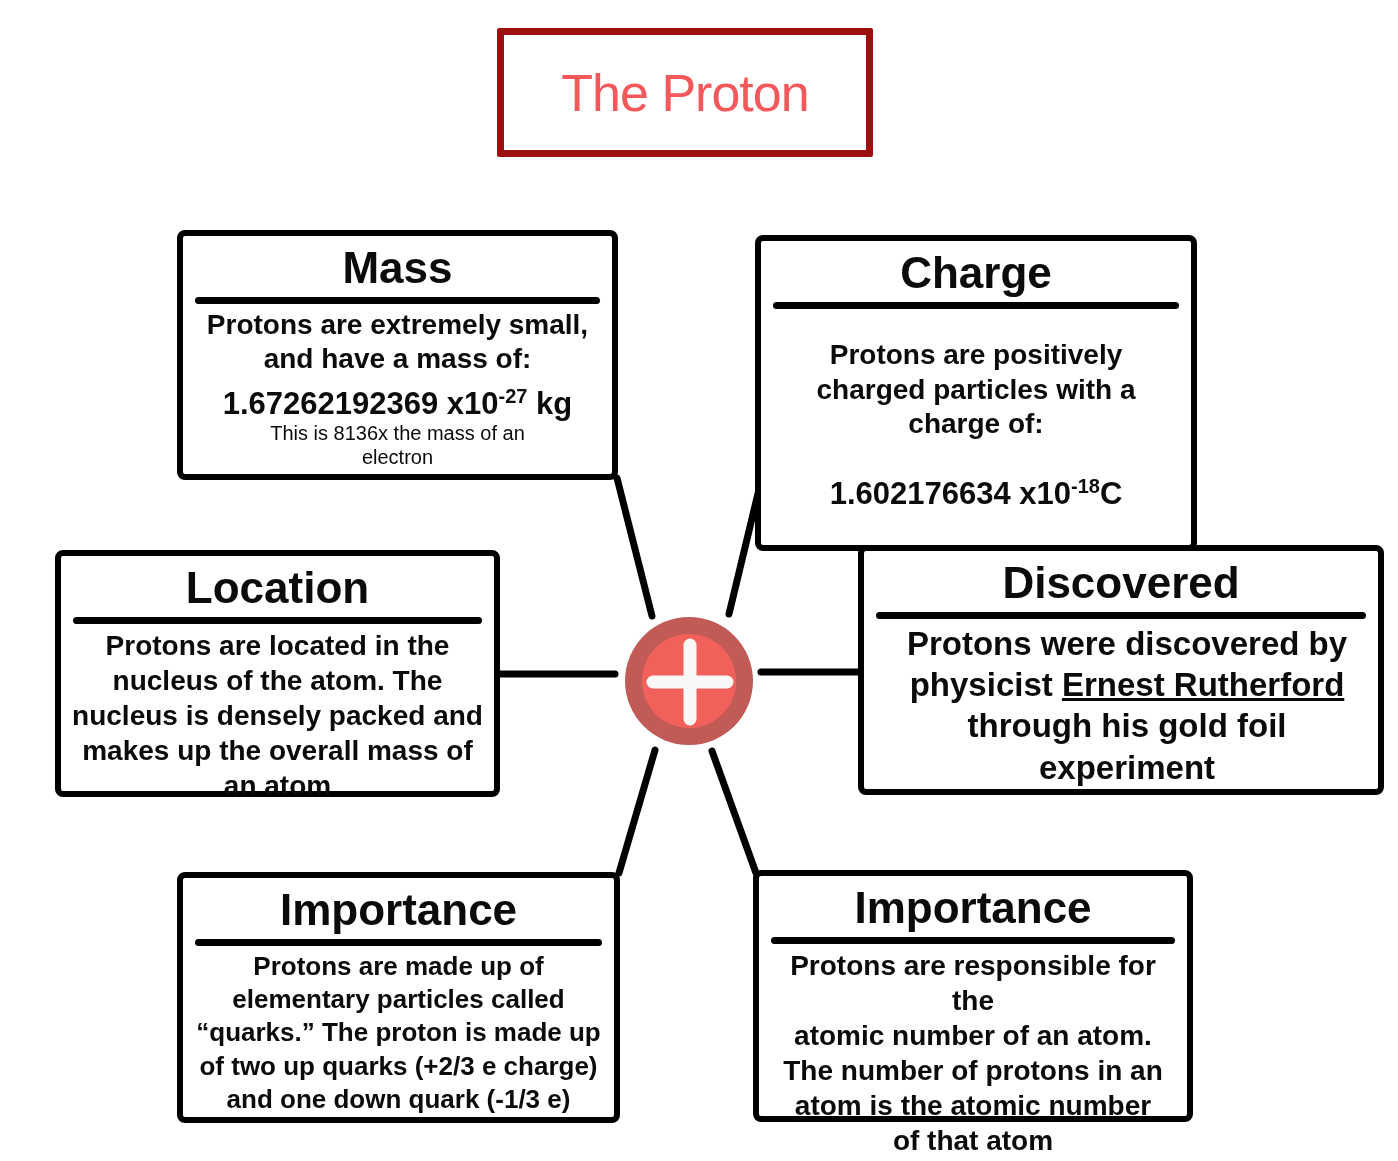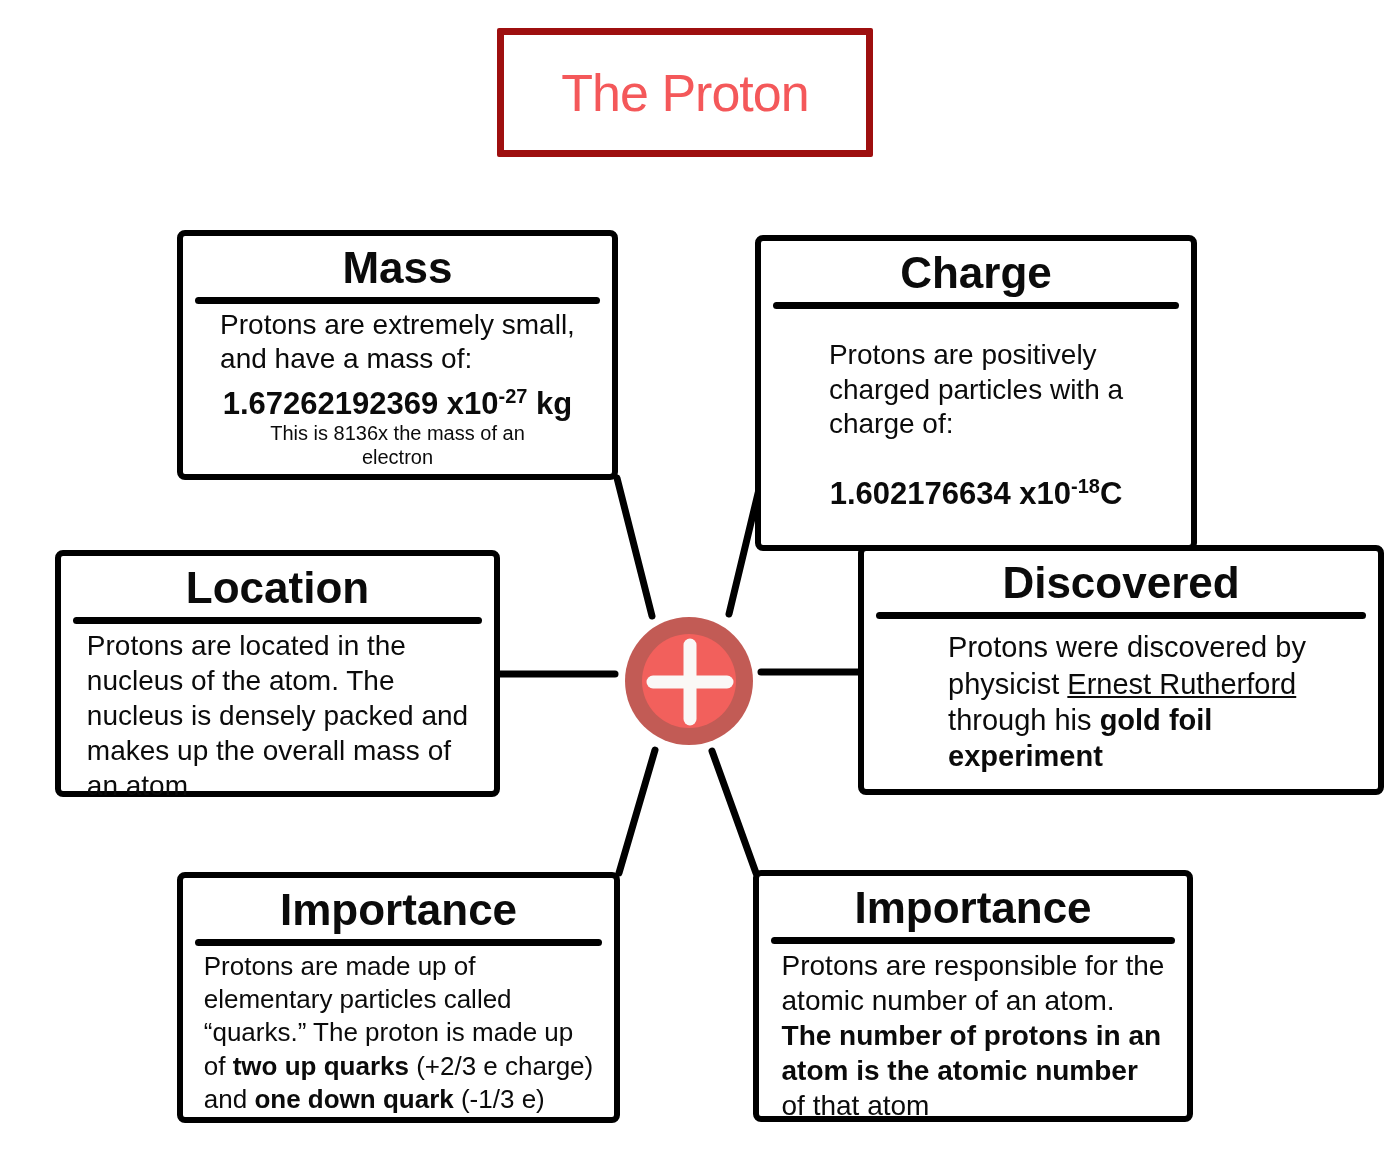--- a/index.html
+++ b/index.html
@@ -86,22 +86,24 @@
   .box-content {
     flex: 1;
     display: flex;
     flex-direction: column;
     justify-content: space-evenly;
     align-items: center;
     padding: 4px 6px 2px;
   }
   .box-content.single { justify-content: center; }
   .box-body {
+    text-align: center;
     font-size: 28px;
     line-height: 1.23;
+    font-weight: bold;
   }
   .box-value {
     text-align: center;
     font-weight: bold;
     font-size: 31px;
     line-height: 1.1;
     padding-top: 10px;
   }
   .box-value sup {
     font-size: 20px;
@@ -117,21 +119,21 @@
   .box-mass        { left: 177px; top: 230px; width: 441px; height: 250px; }
   .box-charge      { left: 755px; top: 235px; width: 442px; height: 316px; }
   .box-location    { left:  55px; top: 550px; width: 445px; height: 247px; }
   .box-discovered  { left: 858px; top: 545px; width: 526px; height: 250px; }
   .box-composition { left: 177px; top: 872px; width: 443px; height: 251px; }
   .box-importance  { left: 753px; top: 870px; width: 440px; height: 252px; }
 
   .box-composition .box-body { font-size: 26px; line-height: 1.28; }
   .box-location .box-body,
   .box-importance .box-body  { font-size: 28px; line-height: 1.25; }
-  .box-discovered .box-body  { font-size: 29px; line-height: 1.25; margin-left: 12px; }
+  .box-discovered .box-body  { font-size: 33px; line-height: 1.25; margin-left: 12px; }
 </style>
 </head>
 <body>
 
 <div class="canvas">
 
   <svg class="connectors" viewBox="0 0 1398 1161" xmlns="http://www.w3.org/2000/svg">
     <line class="conn" x1="617" y1="478" x2="652" y2="616"></line>
     <line class="conn" x1="761" y1="481" x2="729" y2="614"></line>
     <line class="conn" x1="498" y1="674" x2="615" y2="674"></line>

